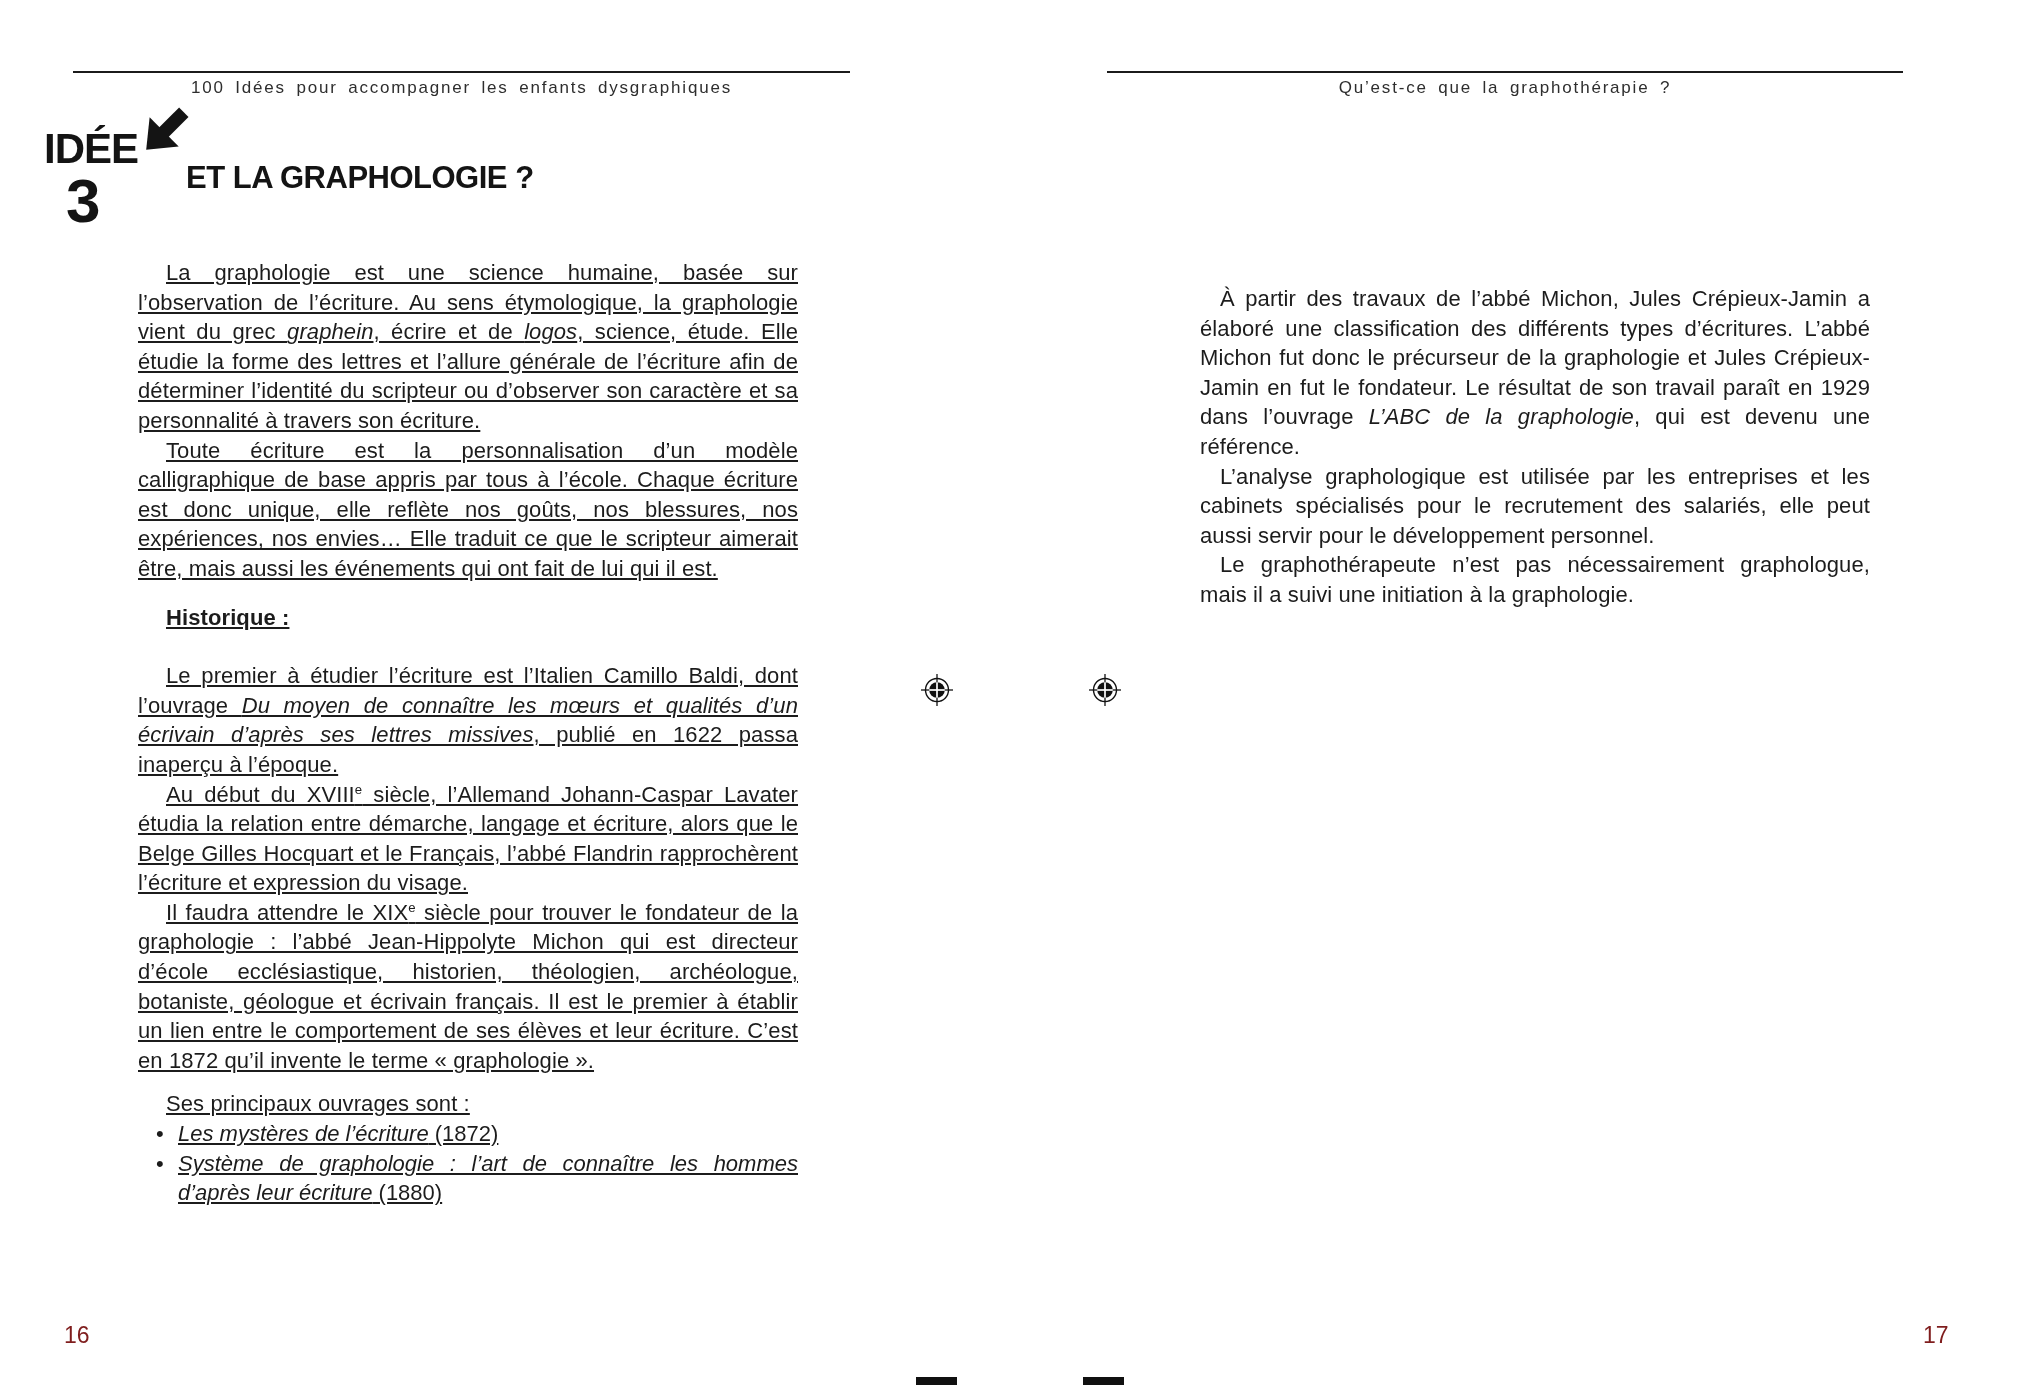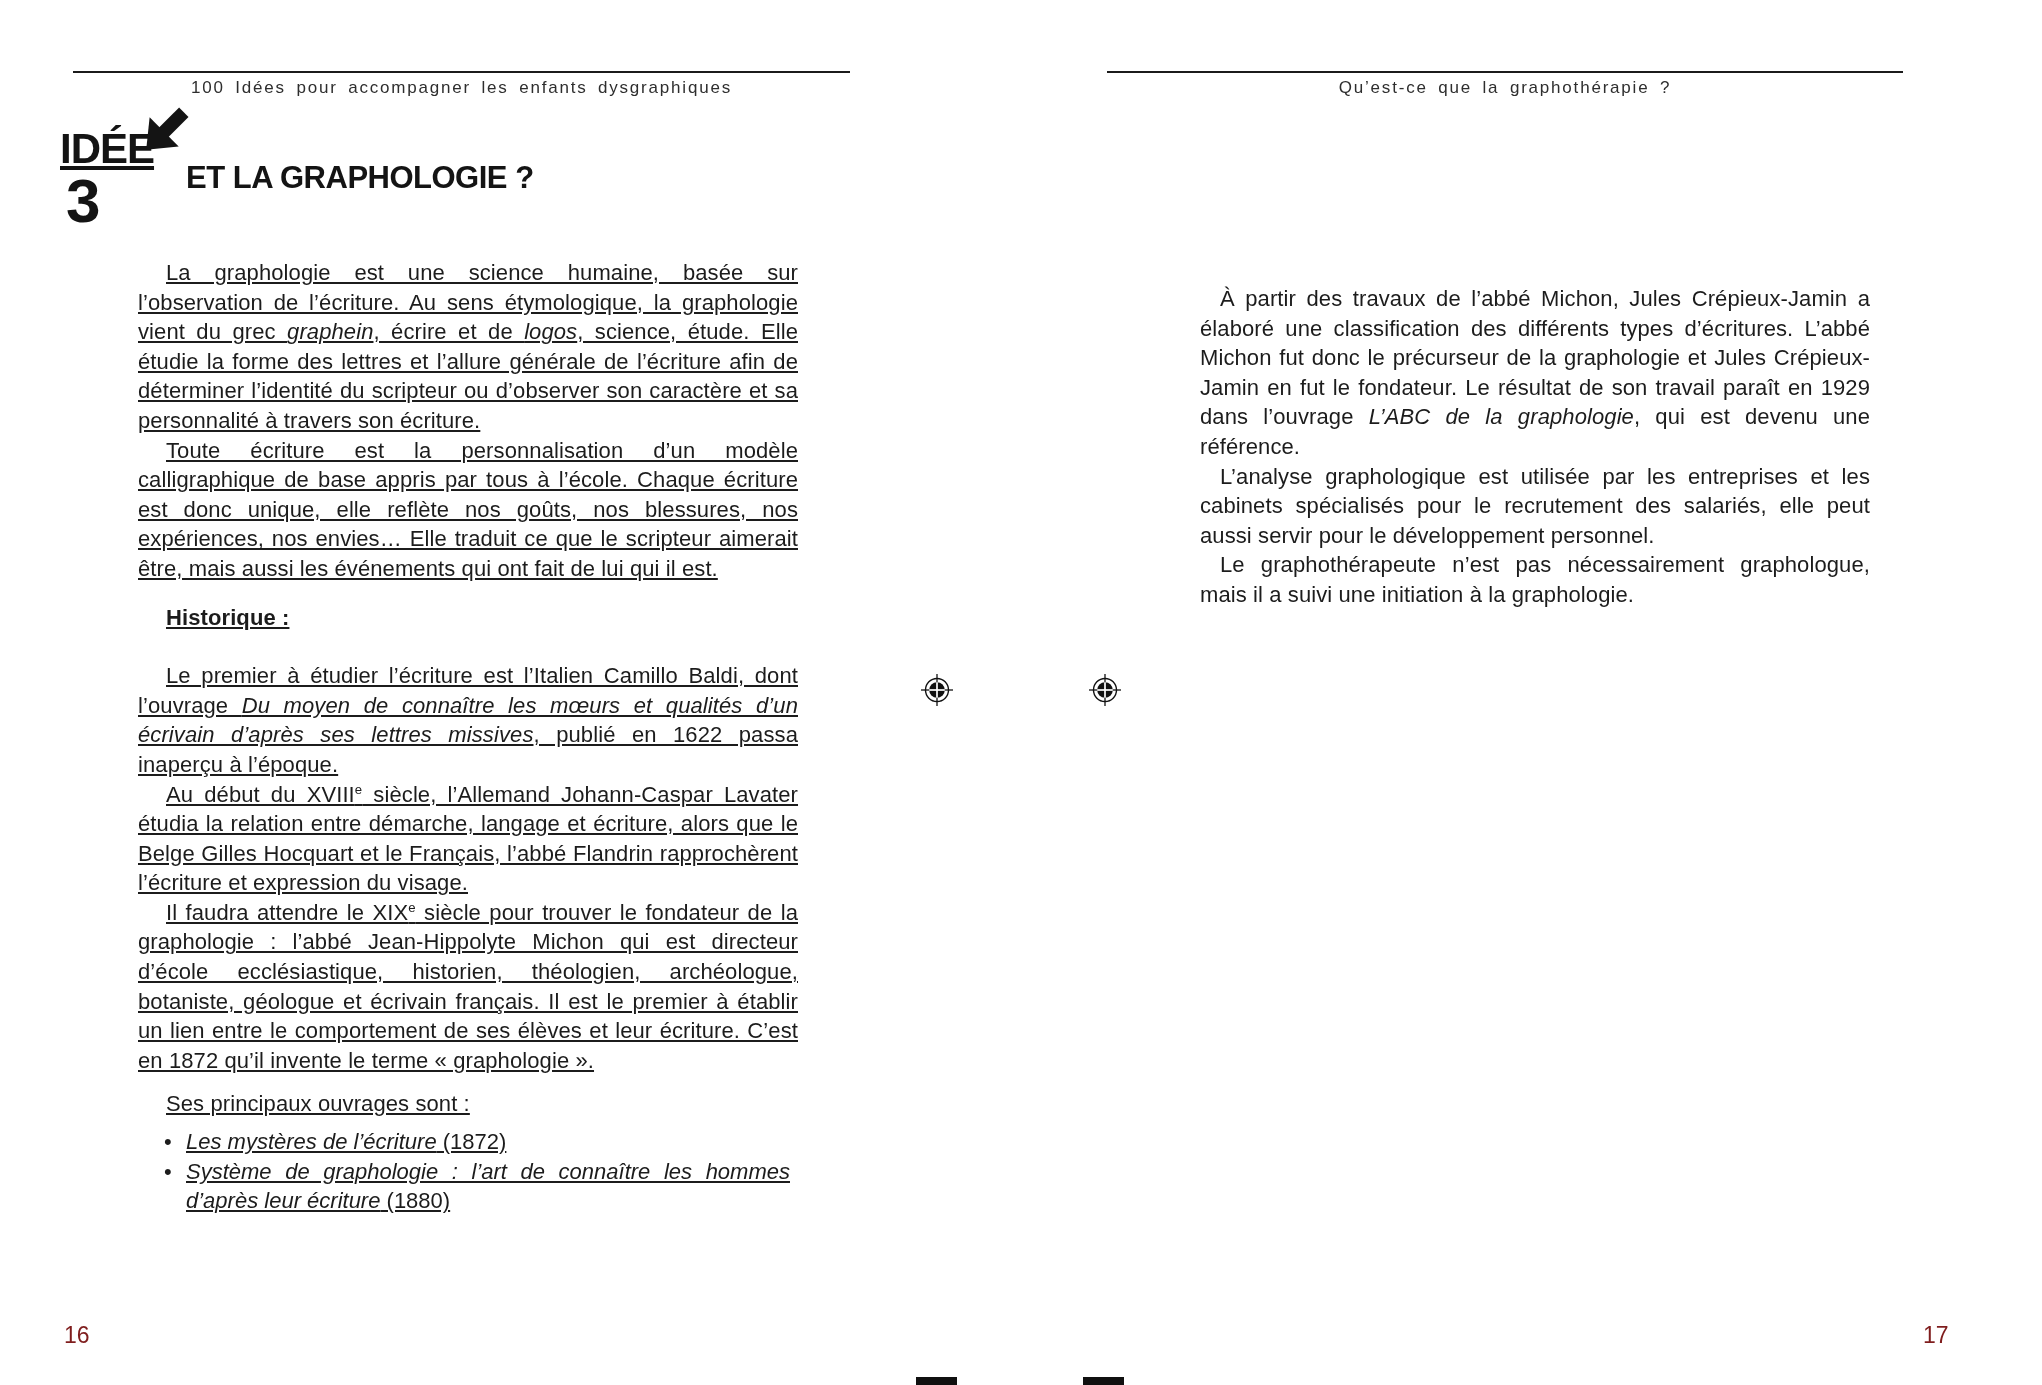--- a/index.html
+++ b/index.html
@@ -57,21 +57,21 @@
     margin: 0;
     margin-top: 19px !important;
     font-weight: bold;
     font-size: 22.5px;
   }
   .first-history { margin-top: 29px !important; }
   .works-intro { margin-top: 14px !important; text-indent: 28px; }
 
   ul.works-list {
     list-style: none;
-    margin: 8px; padding: 0 0 0 18px;
+    margin: 0; padding: 0 0 0 18px;
   }
   ul.works-list li {
     position: relative;
     padding-left: 22px;
     font-size: 22px;
     line-height: 29.6px;
     text-align: justify;
   }
   ul.works-list li::before {
     content: "\2022";
@@ -85,21 +85,21 @@
   .crop-bar { background: #101010; }
 </style>
 </head>
 <body>
 
 <div class="abs" style="left:0; top:0; width:1021px; height:1385px;">
 
   <div class="abs running-header" style="left:73px; top:42px; width:777px;">100 Idées pour accompagner les enfants dysgraphiques</div>
   <div class="abs header-rule" style="left:73px; top:71px; width:777px;"></div>
 
-  <div class="abs idea-label" style="left:60px; top:128px;text-decoration:underline;">IDÉE</div>
+  <div class="abs idea-label" style="left:44px; top:128px;">IDÉE</div>
   <div class="abs idea-number" style="left:66px; top:170px;">3</div>
   <div class="abs" style="left:136px; top:102px; width:58px; height:58px;">
     <svg width="58" height="58" viewBox="0 0 48 48">
       <g transform="rotate(45 24 24)" fill="#141414">
         <rect x="18.5" y="2" width="11" height="24"></rect>
         <polygon points="7,25 41,25 24,46"></polygon>
       </g>
     </svg>
   </div>
   <div class="abs page-title" style="left:186px; top:160px;">ET LA GRAPHOLOGIE&nbsp;?</div>

